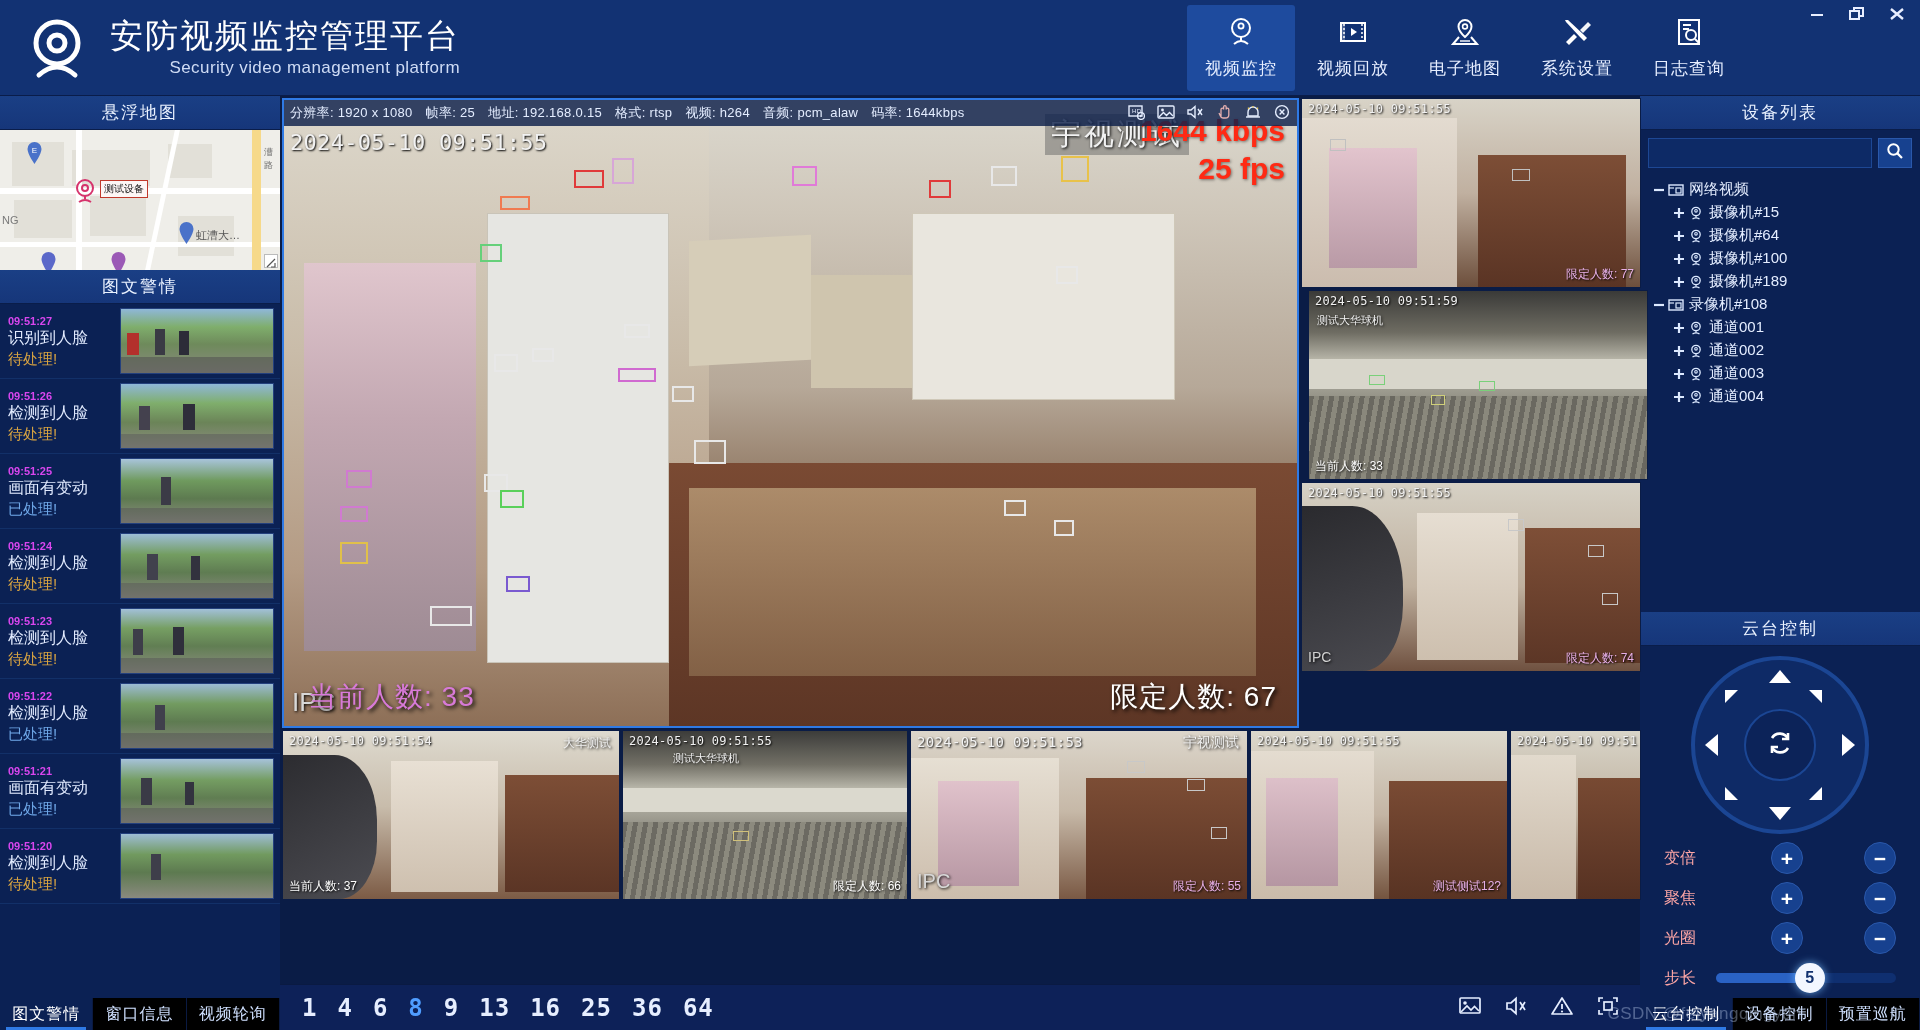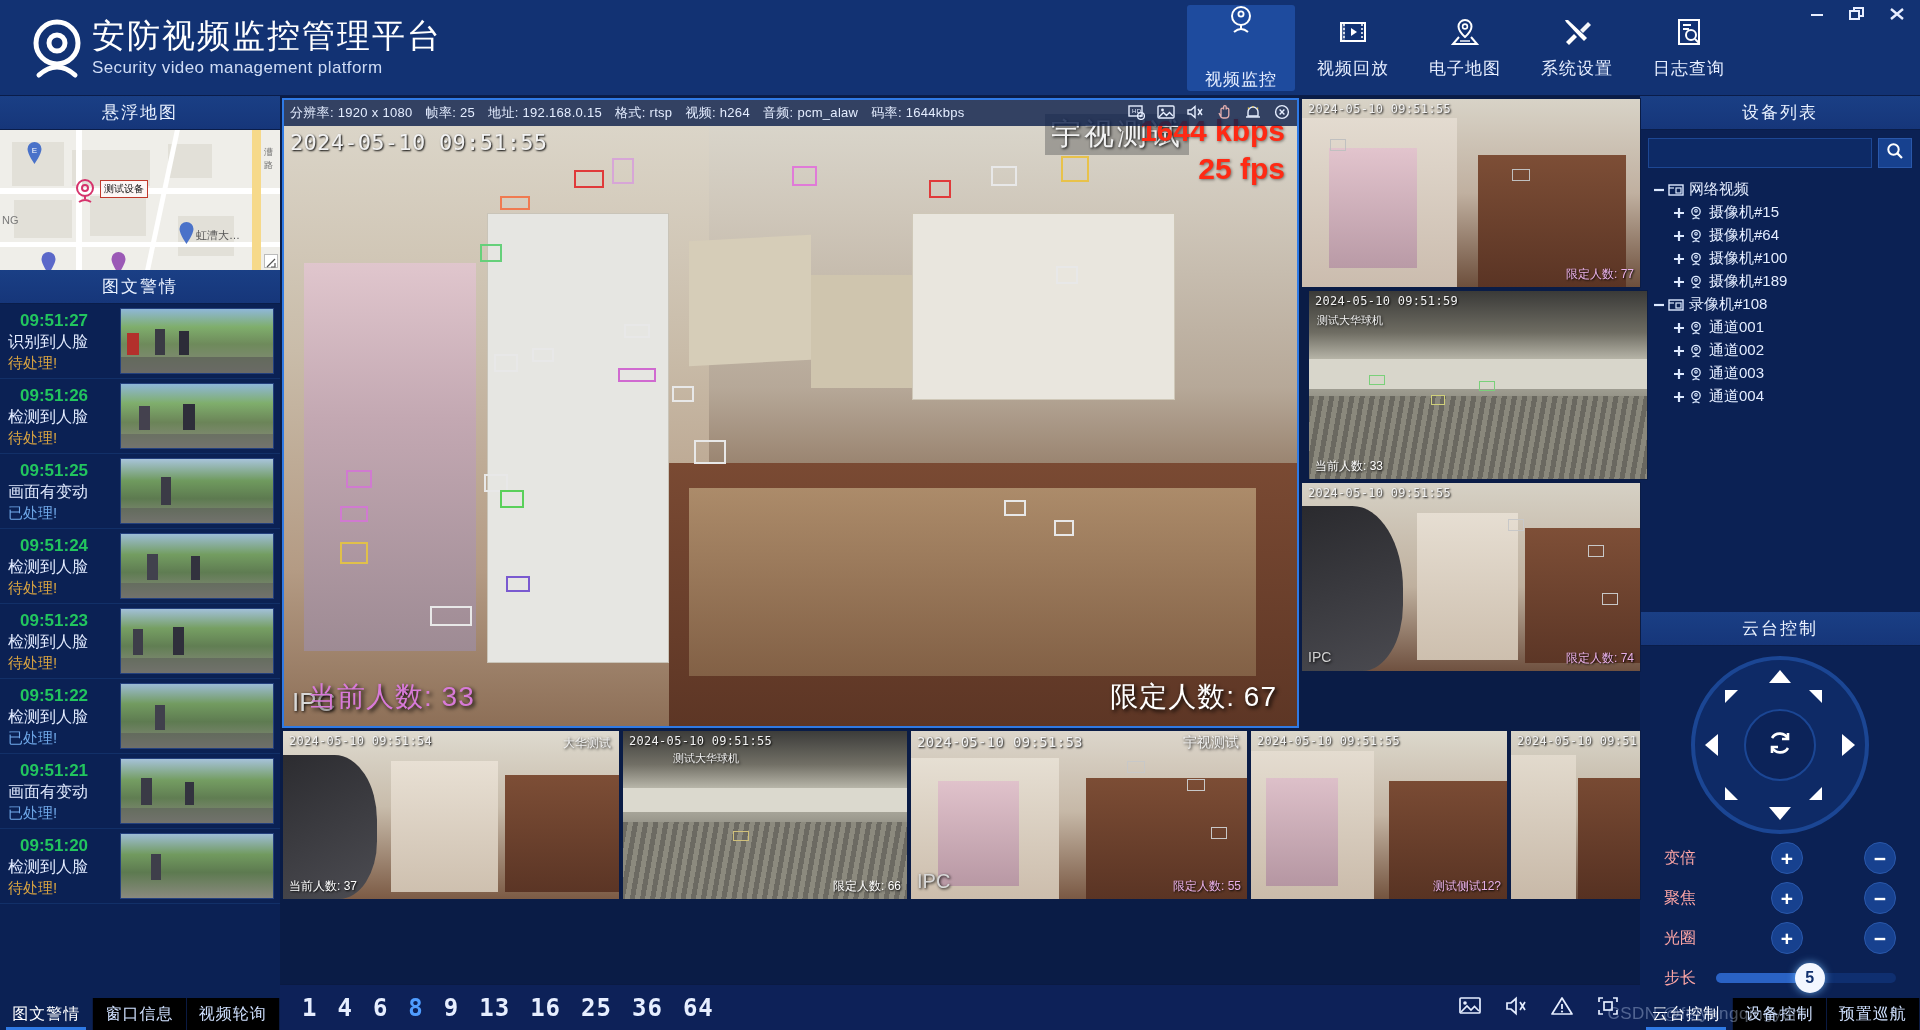--- a/index.html
+++ b/index.html
@@ -13,31 +13,31 @@
   .app { position: relative; width: 1920px; height: 1030px; display: flex; flex-direction: column; }
 
   
   .header {
     height: 96px; background: #123273; position: relative;
     display: flex; align-items: center; flex: 0 0 96px;
     border-bottom: 1px solid #0a1d4a;
   }
   .logo-wrap { display: flex; align-items: center; padding-left: 26px; }
   .logo-icon { width: 62px; height: 62px; flex: 0 0 62px; }
-  .title-block { margin-left: 4px; }
+  .title-block { margin-left: 22px; text-align: right; }
   .title-cn { font-size: 33px; color: #ffffff; letter-spacing: 2px; line-height: 1.15; font-weight: 500; }
   .title-en { font-size: 17px; color: #cfdcf5; letter-spacing: .4px; margin-top: 3px; }
 
   .nav { position: absolute; left: 1185px; top: 0; height: 96px; display: flex; align-items: center; }
   .nav-item {
     width: 108px; height: 86px; margin: 0 2px;
     display: flex; flex-direction: column; align-items: center; justify-content: center;
     cursor: pointer; border-radius: 3px; color: #e6eeff;
   }
-  .nav-item.active { background: #1e4b9e; justify-content: space-between; }
+  .nav-item.active { background: #1e4b9e; }
   .nav-item svg { margin-bottom: 6px; }
   .nav-label { font-size: 17px; letter-spacing: 1px; }
 
   .winbtns { position: absolute; right: 14px; top: 6px; display: flex; gap: 22px; align-items: center; }
   .winbtn { width: 18px; height: 16px; cursor: pointer; position: relative; }
   .clock-wrap { position: absolute; right: 12px; top: 24px; text-align: right; }
   .clock {
     font-family: "DejaVu Sans Mono", monospace; font-size: 37px; color: #eaf2ff;
     letter-spacing: 1px; line-height: 1; font-weight: bold;
   }
@@ -67,21 +67,21 @@
   .mm-cam { position: absolute; width: 26px; height: 26px; }
   .mm-corner { position: absolute; right: 2px; bottom: 2px; width: 14px; height: 14px;
     background: #fff; border: 1px solid #bbb; }
 
   .alarm-list { flex: 1; overflow: hidden; background: #0b2154; }
   .alarm-item {
     display: flex; align-items: stretch; height: 75px; padding: 4px 6px 4px 8px;
     border-bottom: 1px solid #123068; cursor: pointer;
   }
   .alarm-text { width: 108px; flex: 0 0 108px; display: flex; flex-direction: column; justify-content: center; }
-  .al-time { font-size: 17px; font-weight: bold; color: #22c55e; line-height: 1.3; margin-left: 12px; }
+  .al-time { font-size: 11px; font-weight: bold; color: #d946ef; line-height: 1.3; }
   .al-type { font-size: 16px; color: #e2ebff; line-height: 1.3; }
   .al-status { font-size: 15px; line-height: 1.3; }
   .al-status.pending { color: #d9a441; }
   .al-status.done { color: #6fa8e8; }
   .alarm-thumb { flex: 1; margin-left: 4px; position: relative; overflow: hidden; border: 1px solid #24407d; }
 
   .left-tabs { height: 32px; flex: 0 0 32px; display: flex; background: #0b1f4e; }
   .tab {
     flex: 1; display: flex; align-items: center; justify-content: center;
     font-size: 16px; color: #cfe0ff; cursor: pointer; letter-spacing: 1px;

